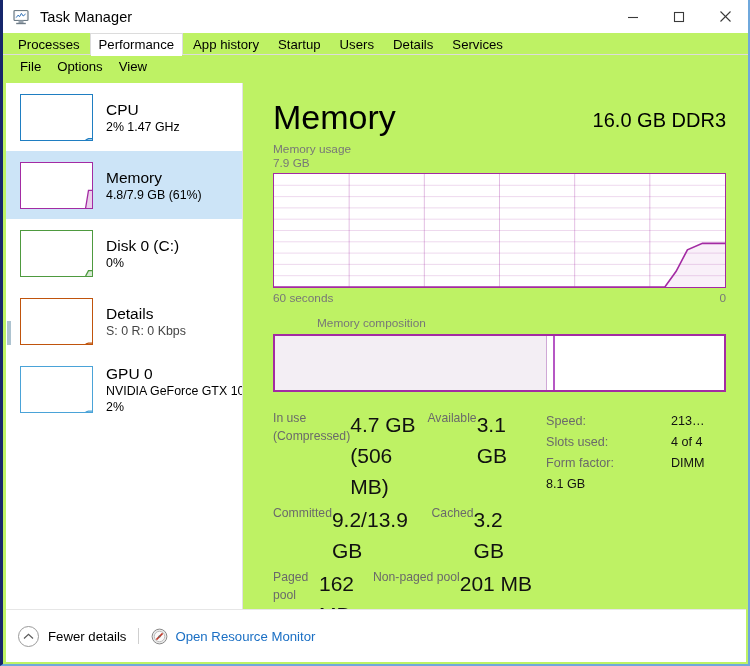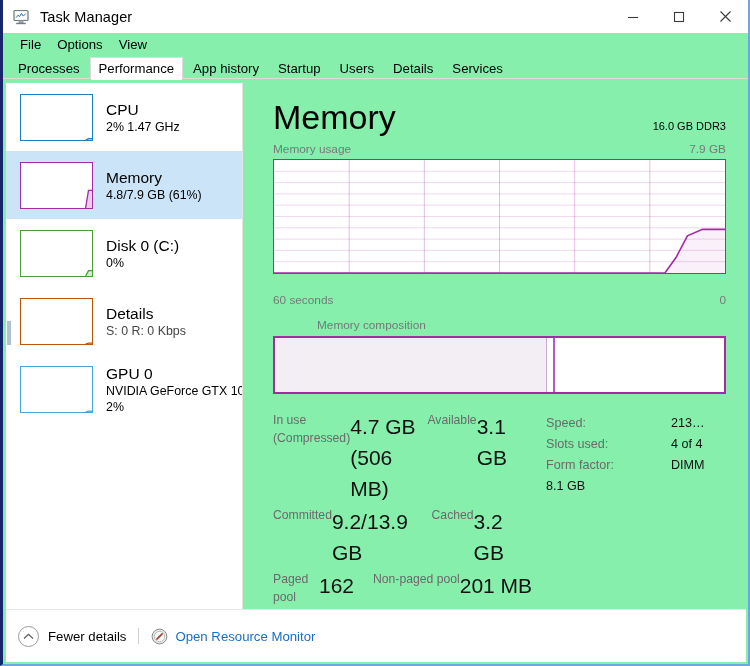--- a/index.html
+++ b/index.html
@@ -8,21 +8,21 @@
     width: 750px; height: 666px;
     background: #ffffff;
     font-family: "Liberation Sans", sans-serif;
     overflow: hidden;
     position: relative;
   }
 
   
   #window {
     position: absolute; inset: 0;
-    background: #86efac;
+    background: #bef264;
     border-left: 3px solid #16266b;
     border-right: 2px solid #6fa8dc;
     border-bottom: 2px solid #6fa8dc;
     overflow: hidden;
   }
 
   
   #titlebar {
     height: 33px;
     display: flex; align-items: center;
@@ -135,41 +135,41 @@
   
   #main {
     flex: 1; position: relative; padding: 0 20px 0 30px;
     overflow: hidden;
   }
   #main-head {
     display: flex; align-items: flex-end; justify-content: space-between;
     padding-top: 14px;
   }
   #main-title { font-size: 34px; color: #000; line-height: 41px; font-weight: 400; }
-  #main-spec { font-size: 11px; color: #000; padding-bottom: 6px; text-align: center; }
+  #main-spec { font-size: 20px; color: #000; padding-bottom: 6px; text-align: center; }
 
   .sublabel-row {
     display: flex; justify-content: space-between;
     font-size: 11.8px; color: #777;
-    margin-top: 4px; margin-bottom: 3px;
+    margin-top: 4px; margin-bottom: 3px; flex-direction: column;
   }
   .sublabel-row .r { color: #777; }
 
   
   #graph-box {
     height: 115px;
     border: 1px solid #a32ba3;
     position: relative; overflow: hidden;
     background: #fff;
   }
   #graph-box svg { display: block; width: 100%; height: 100%; }
   .axis-row {
     display: flex; justify-content: space-between;
     font-size: 11.8px; color: #777;
-    margin-top: 19px;
+    margin-top: 3px;
   }
 
   
   #comp-label {
     font-size: 11.8px; color: #777;
     margin-top: 11px; margin-bottom: 4px; margin-left: 44px;
   }
   #comp-box {
     height: 58px;
     border: 2px solid #a32ba3;
@@ -250,34 +250,34 @@
       </div>
       <div class="wbtn">
         <svg width="13" height="13" viewBox="0 0 13 13">
             <line x1="1.5" y1="1.5" x2="11.5" y2="11.5" stroke="#3a3a3a" stroke-width="1.1"></line>
             <line x1="11.5" y1="1.5" x2="1.5" y2="11.5" stroke="#3a3a3a" stroke-width="1.1"></line>
           </svg>
       </div>
     </div>
   </div>
 
-  <div id="menubar">
-    <div class="menu-item">File</div>
-    <div class="menu-item">Options</div>
-    <div class="menu-item">View</div>
-  </div>
-
   <div id="tabstrip">
     <div class="tab">Processes</div>
     <div class="tab sel">Performance</div>
     <div class="tab">App history</div>
     <div class="tab">Startup</div>
     <div class="tab">Users</div>
     <div class="tab">Details</div>
     <div class="tab">Services</div>
+  </div>
+
+  <div id="menubar">
+    <div class="menu-item">File</div>
+    <div class="menu-item">Options</div>
+    <div class="menu-item">View</div>
   </div>
 
   <div id="content">
 
     <div id="sidebar">
       <div id="sb-scrollbar">
         <div id="sb-thumb"></div>
       </div>
 
       <div class="sb-item">

